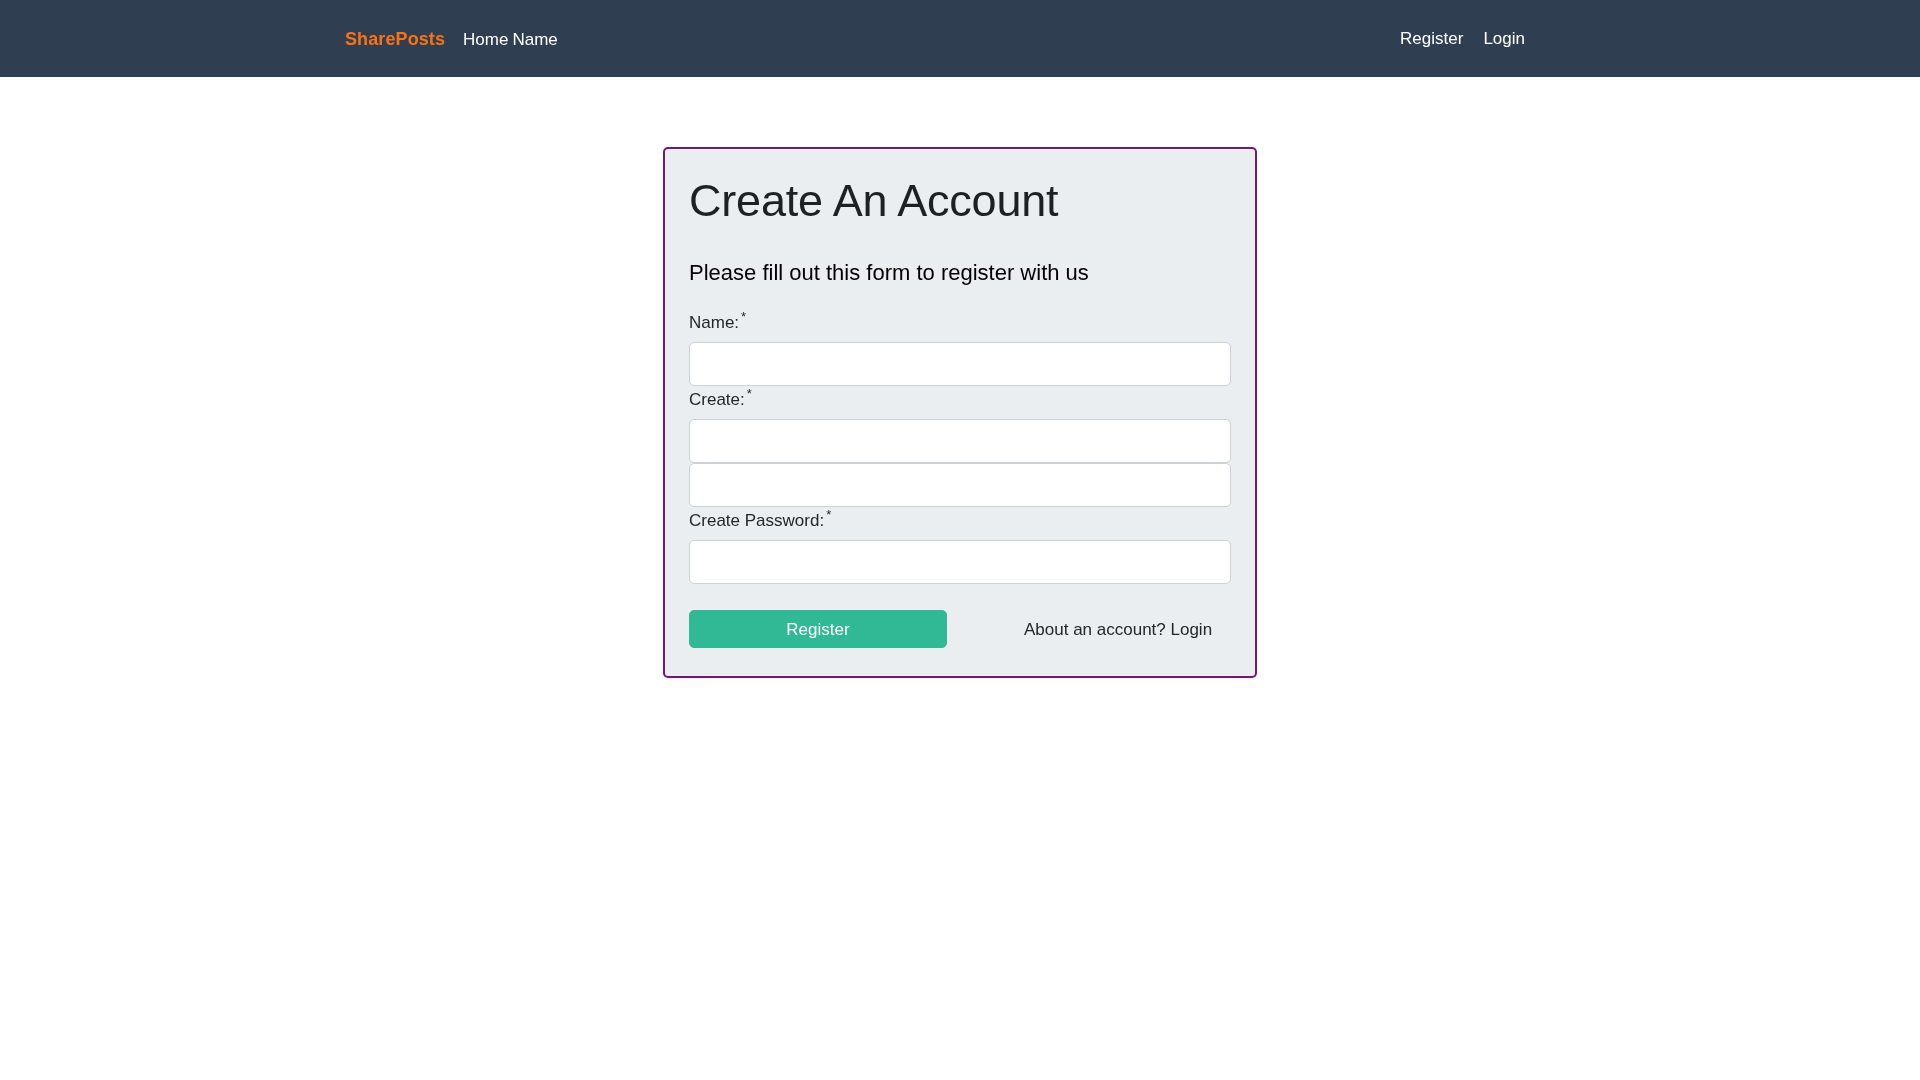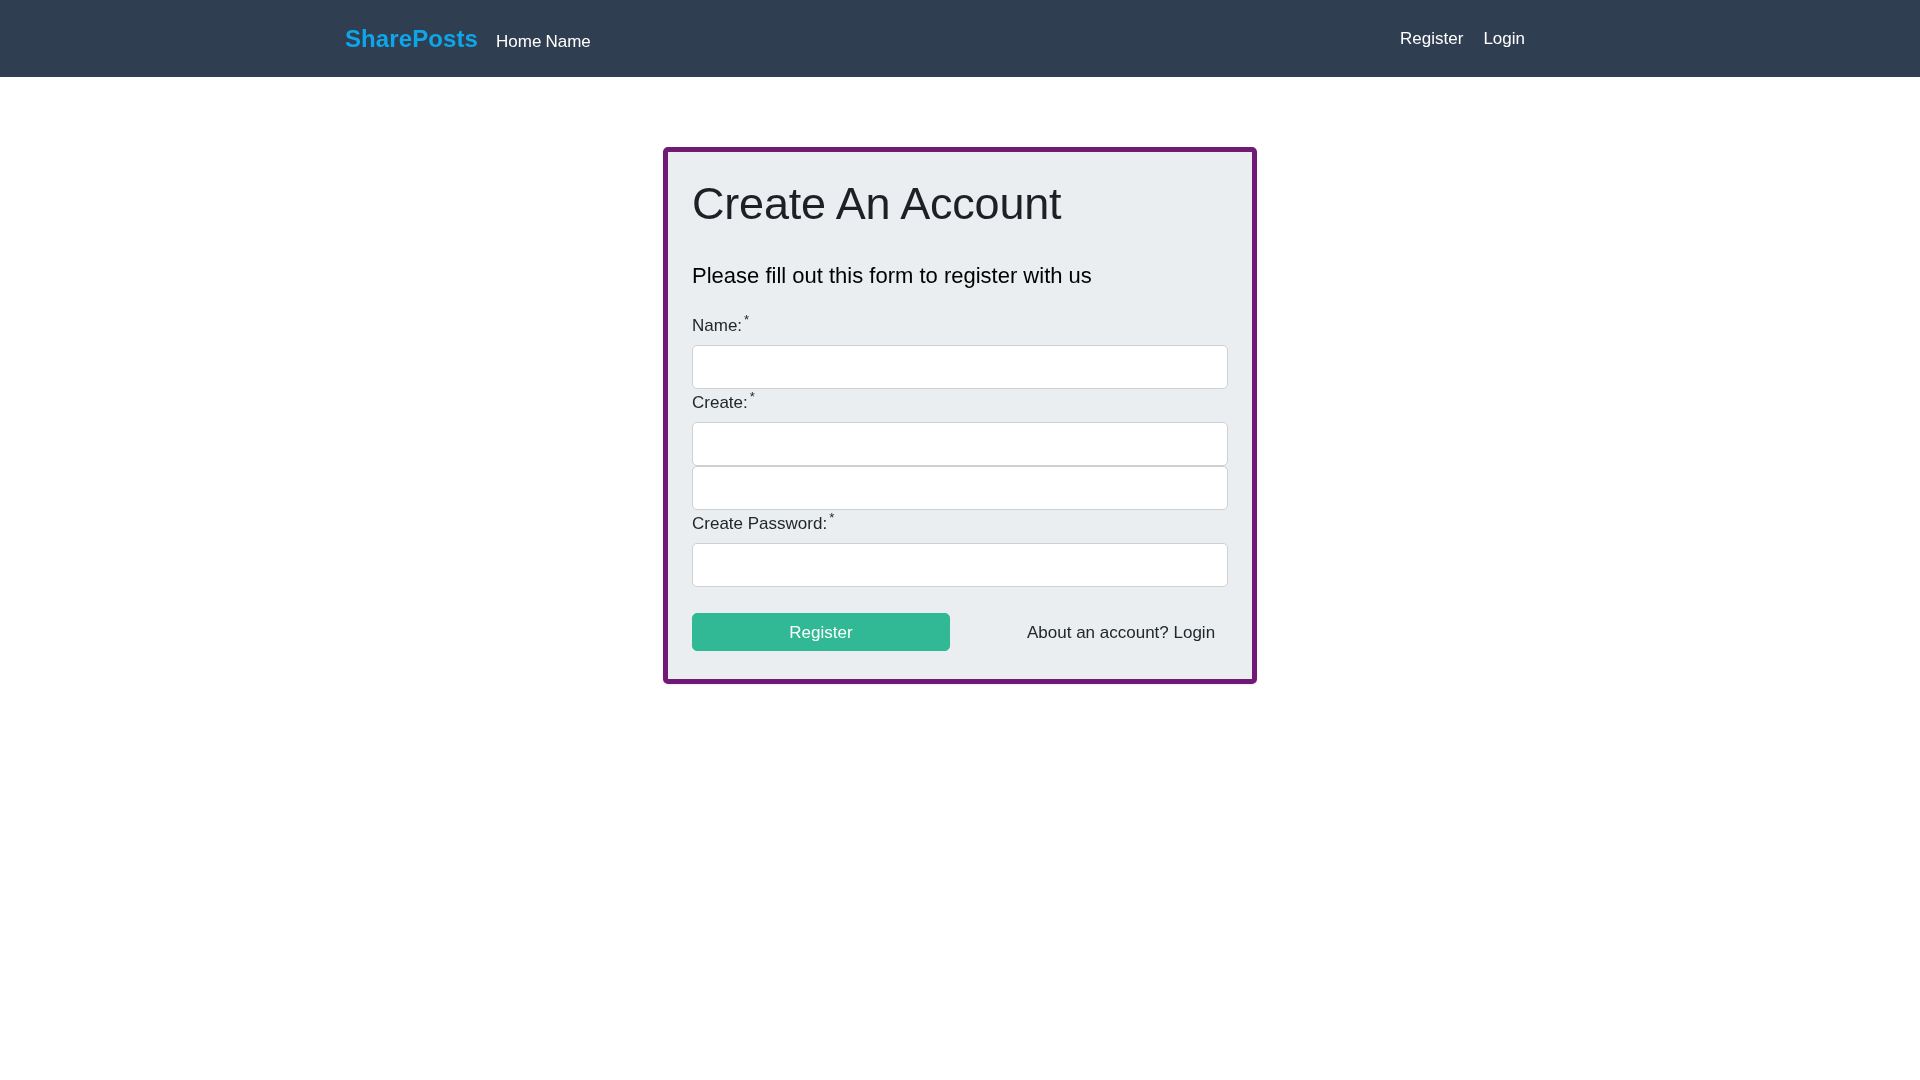--- a/index.html
+++ b/index.html
@@ -23,22 +23,22 @@
     align-items: center;
     padding: 0 0 0 0;
     position: relative;
   }
   .nav-left {
     display: flex;
     align-items: baseline;
     margin-left: 345px;
   }
   .brand {
-    color: #0ea5e9;
-    font-size: 24px;
+    color: #f97316;
+    font-size: 18px;
     font-weight: 600;
     letter-spacing: 0.1px;
     line-height: 1;
     text-decoration: none;
     white-space: nowrap;
   }
   .nav-links {
     display: flex;
     align-items: baseline;
     margin-left: 18px;
@@ -66,21 +66,21 @@
   .page {
     width: 100%;
     display: flex;
     justify-content: center;
     padding-top: 70px;
   }
 
   .card {
     width: 594px;
     background: #eaeef0;
-    border: 5px solid #701a75;
+    border: 2px solid #701a75;
     border-radius: 5px;
     box-shadow: 0 1px 2px rgba(0,0,0,0.07);
     padding: 26px 24px 28px 24px;
   }
 
   .card-title {
     font-size: 45px;
     font-weight: 400;
     color: #1d2125;
     margin: 0 0 0 0;

